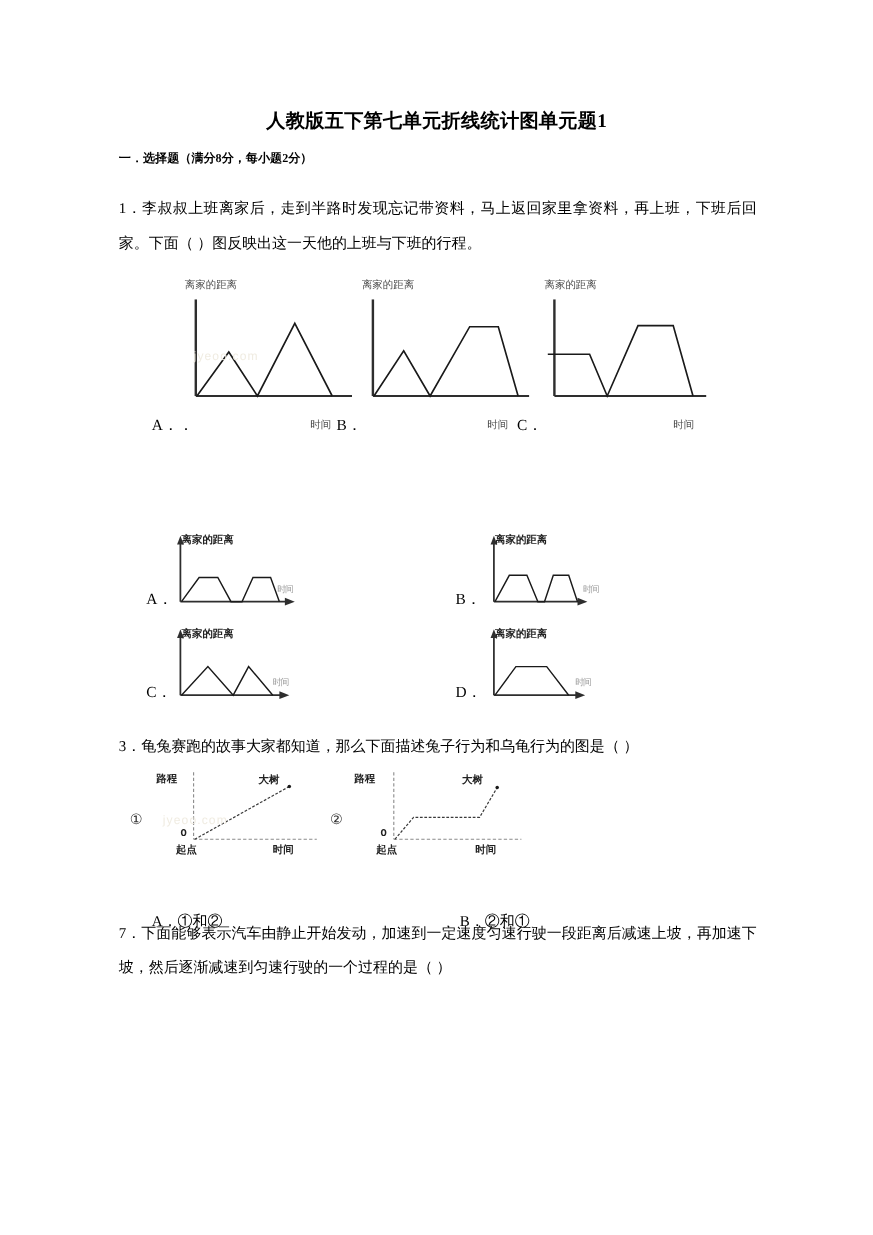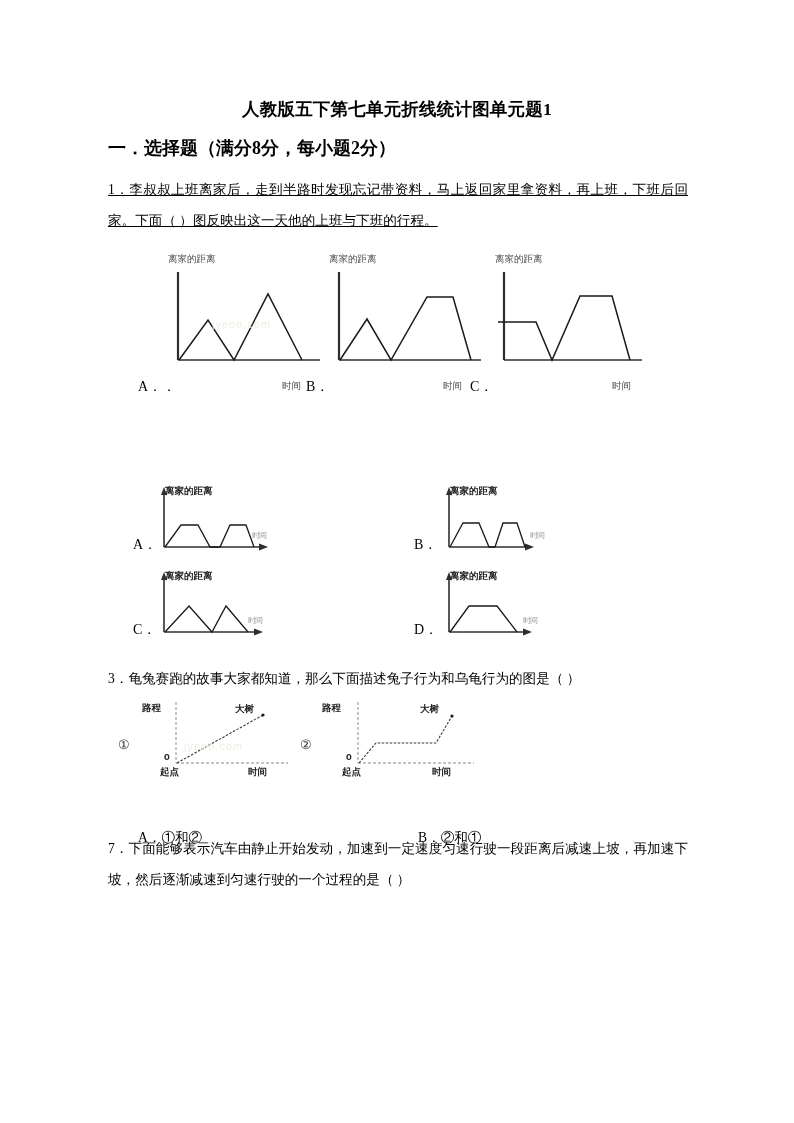--- a/index.html
+++ b/index.html
@@ -27,32 +27,32 @@
     left: 0; top: 97px;
     width: 794px;
     text-align: center;
     font-size: 17.5px;
     font-weight: bold;
     letter-spacing: 0.2px;
   }
   .section-head {
     position: absolute;
     left: 108px; top: 136px;
-    font-size: 18px;
+    font-size: 11px;
     font-weight: bold;
   }
   .qtext {
     position: absolute;
     left: 108px;
     width: 580px;
     font-size: 13.6px;
     line-height: 31px;
     text-align: justify;
   }
-  .q1 { top: 174px; text-decoration: underline; }
+  .q1 { top: 174px; }
   .q2 { top: 419px; }
   .q3 { top: 663px; }
   .q4 { top: 833px; }
 
   .opt-label {
     position: absolute;
     font-size: 14px;
     font-family: "Liberation Serif", serif;
   }
   .axis-cap {
@@ -86,21 +86,20 @@
     color: #333;
     font-family: "Liberation Serif", serif;
   }
   .wm {
     position: absolute;
     font-size: 11px;
     color: #f0ece2;
     font-family: "Liberation Sans", sans-serif;
     letter-spacing: 1px;
     pointer-events: none;
-    margin-left: 36px;
   }
 </style>
 </head>
 <body>
 
 <div class="page">
 
   <div class="doc-title">人教版五下第七单元折线统计图单元题1</div>
 
   <div class="section-head">一．选择题（满分8分，每小题2分）</div>

